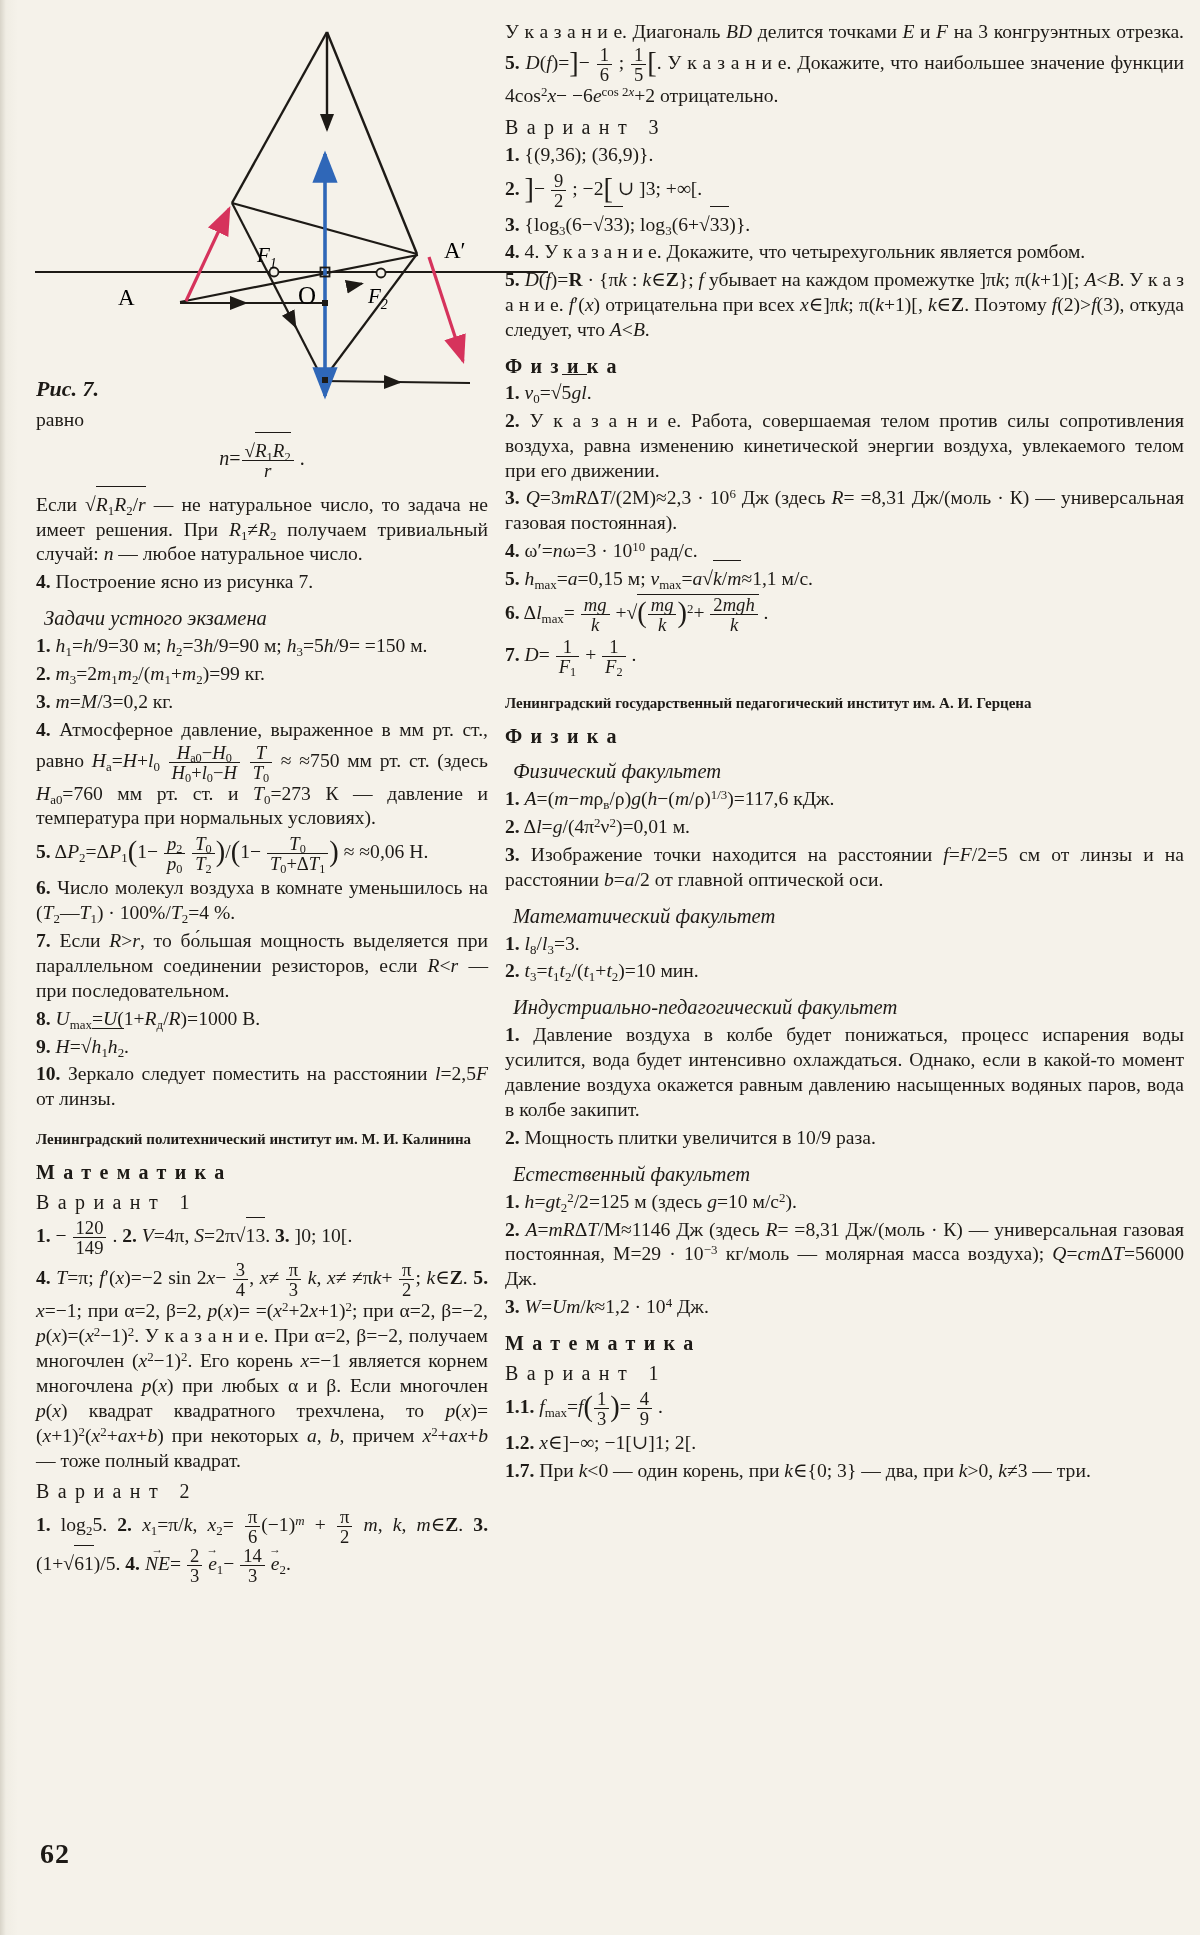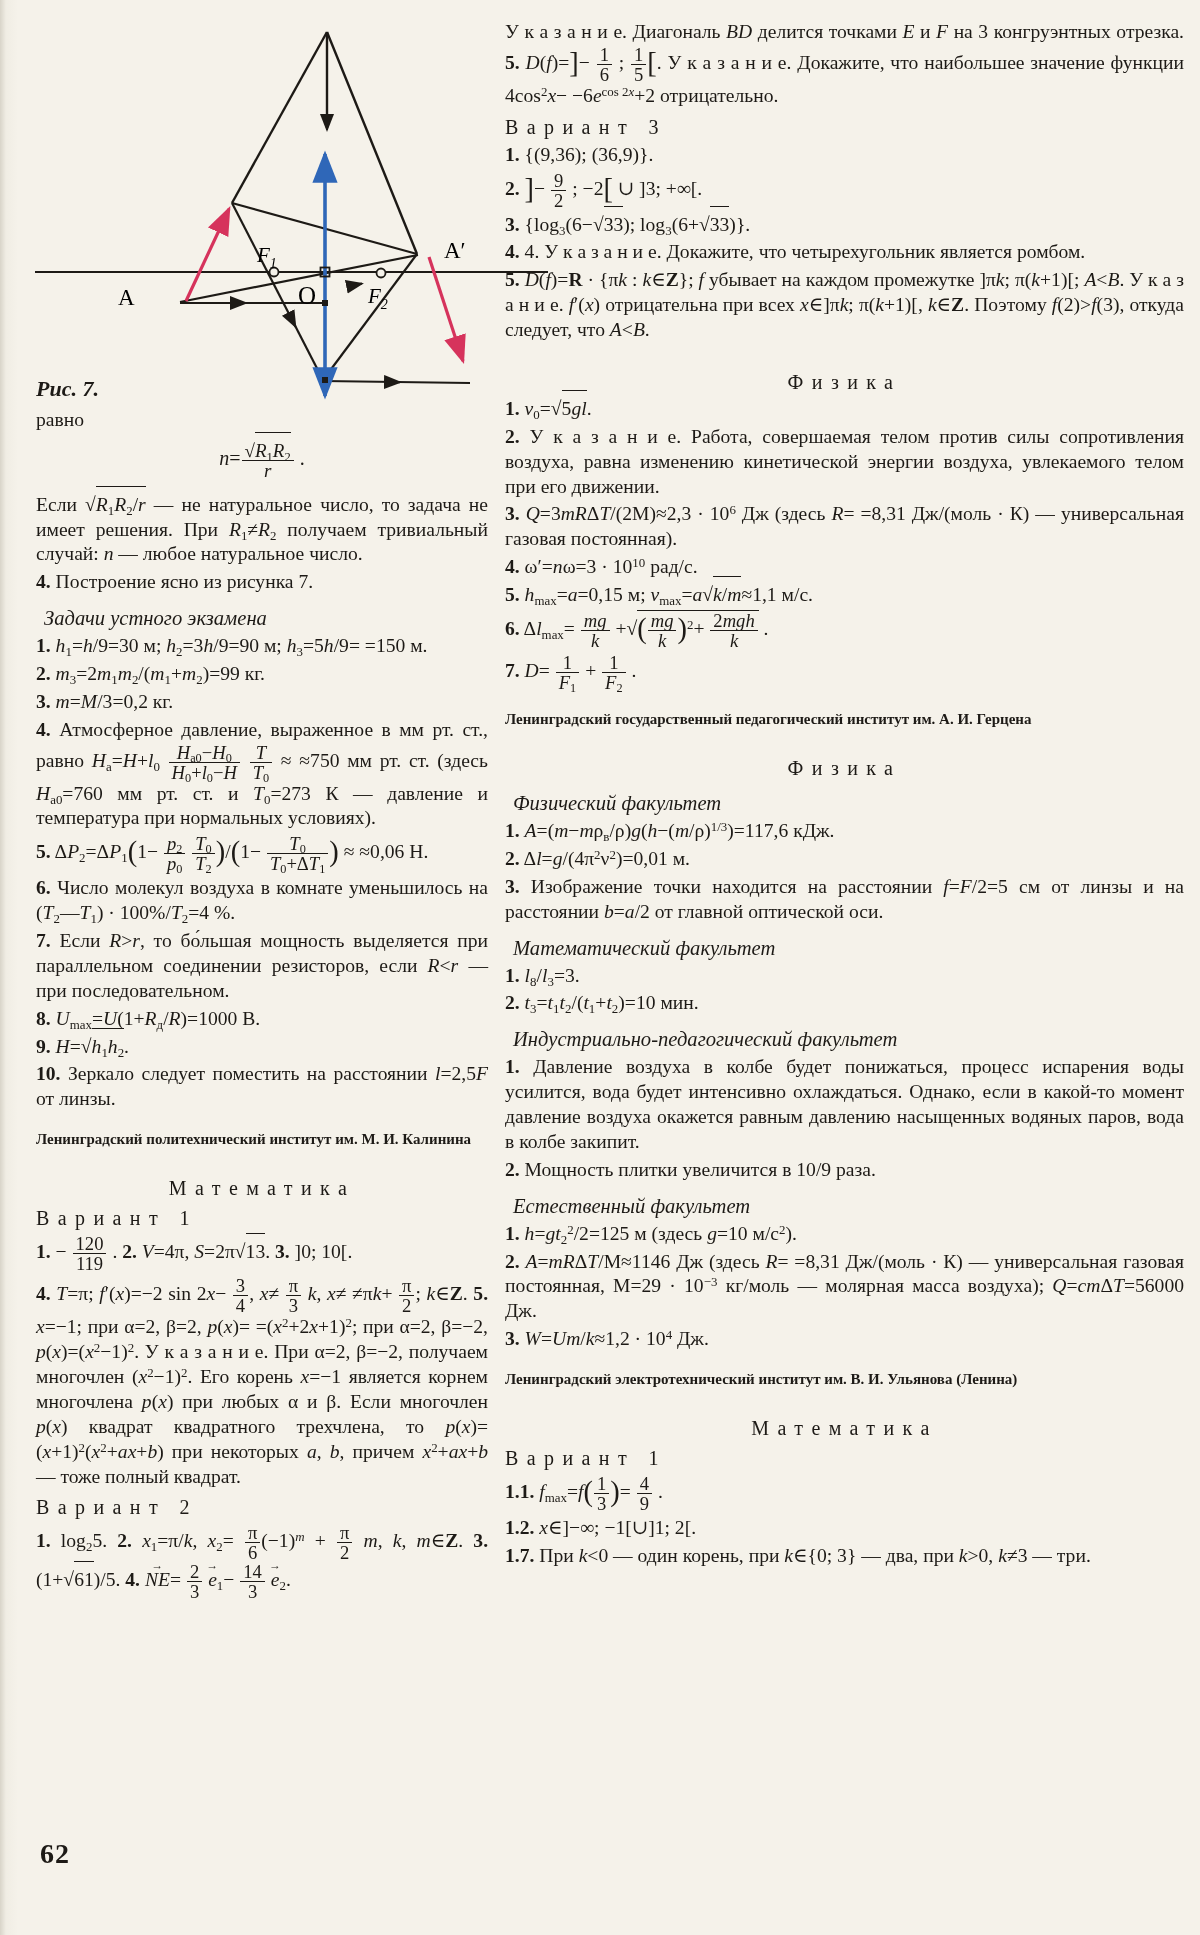--- a/index.html
+++ b/index.html
@@ -11,21 +11,21 @@
     font-family:"Liberation Serif","DejaVu Serif",serif;
   }
   #figure-wrap{position:absolute;left:0;top:0;width:560px;height:412px;}
   #left-col{position:absolute;left:36px;top:376px;width:452px;}
   #right-col{position:absolute;left:505px;top:20px;width:679px;}
   #page-num{position:absolute;left:40px;top:1838px;font-weight:bold;font-size:28px;letter-spacing:1px;}
 
   .para{font-size:19.6px;line-height:1.27;text-align:justify;margin:0 0 3px 0;}
   .display{font-size:20px;text-align:center;margin:8px 0 12px 0;}
   .heading{font-weight:bold;font-size:15px;line-height:1.28;text-align:left;margin:18px 0 5px 0;}
-  .spb{font-weight:normal;letter-spacing:0.42em;font-size:20px;margin:28px 0 3px 0;text-align:center;}
+  .spb{font-weight:bold;letter-spacing:0.42em;font-size:20px;margin:12px 0 3px 0;}
   .sp{letter-spacing:0.42em;font-size:20px;margin:7px 0 4px 0;}
   .ital{font-style:italic;font-size:20.6px;margin:12px 0 4px 8px;}
   .cap{font-style:italic;font-weight:bold;font-size:22px;margin:0 0 6px 0;}
 
   sub{font-size:0.66em;vertical-align:-0.28em;line-height:0;}
   sup{font-size:0.66em;vertical-align:0.5em;line-height:0;}
   .fr{display:inline-flex;flex-direction:column;text-align:center;vertical-align:middle;
       line-height:1.02;font-size:0.95em;padding:0 1px;}
   .fr>span{display:block;padding:0 3px;}
   .fr>span:first-child{border-bottom:1.5px solid #1d1a16;}
@@ -126,21 +126,21 @@
     <div class="para"><b>6.</b> Число молекул воздуха в комнате уменьшилось на (<i>T</i><sub>2</sub>—<i>T</i><sub>1</sub>) · 100%/<i>T</i><sub>2</sub>=4 %.</div>
     <div class="para"><b>7.</b> Если <i>R</i>&gt;<i>r</i>, то бо́льшая мощность выделяется при параллельном соединении резисторов, если <i>R</i>&lt;<i>r</i> — при последовательном.</div>
     <div class="para"><b>8.</b> <i>U</i><sub>max</sub>=<i>U</i>(1+<i>R</i><sub>д</sub>/<i>R</i>)=1000 В.</div>
     <div class="para"><b>9.</b> <i>H</i>=√<span class="ov"><i>h</i><sub>1</sub><i>h</i><sub>2</sub></span>.</div>
     <div class="para"><b>10.</b> Зеркало следует поместить на расстоянии <i>l</i>=2,5<i>F</i> от линзы.</div>
     <div class="heading">Ленинградский политехнический институт им. М. И. Калинина</div>
     <div class="spb">Математика</div>
     <div class="sp">Вариант 1</div>
     <div class="para"><b>1.</b> − <span class="fr">
         <span>120</span>
-        <span>119</span>
+        <span>149</span>
       </span> . <b>2.</b> <i>V</i>=4π, <i>S</i>=2π√<span class="ov">13</span>. <b>3.</b> ]0; 10[.</div>
     <div class="para"><b>4.</b> <i>T</i>=π; <i>f</i>′(<i>x</i>)=−2 sin 2<i>x</i>− <span class="fr">
         <span>3</span>
         <span>4</span>
       </span>, <i>x</i>≠ <span class="fr">
         <span>π</span>
         <span>3</span>
       </span> <i>k</i>, <i>x</i>≠ ≠π<i>k</i>+ <span class="fr">
         <span>π</span>
         <span>2</span>
@@ -209,21 +209,20 @@
     <div class="ital">Математический факультет</div>
     <div class="para"><b>1.</b> <i>l</i><sub>8</sub>/<i>l</i><sub>3</sub>=3.</div>
     <div class="para"><b>2.</b> <i>t</i><sub>3</sub>=<i>t</i><sub>1</sub><i>t</i><sub>2</sub>/(<i>t</i><sub>1</sub>+<i>t</i><sub>2</sub>)=10 мин.</div>
     <div class="ital">Индустриально-педагогический факультет</div>
     <div class="para"><b>1.</b> Давление воздуха в колбе будет понижаться, процесс испарения воды усилится, вода будет интенсивно охлаждаться. Однако, если в какой-то момент давление воздуха окажется равным давлению насыщенных водяных паров, вода в колбе закипит.</div>
     <div class="para"><b>2.</b> Мощность плитки увеличится в 10/9 раза.</div>
     <div class="ital">Естественный факультет</div>
     <div class="para"><b>1.</b> <i>h</i>=<i>gt</i><sub>2</sub><sup>2</sup>/2=125 м (здесь <i>g</i>=10 м/с<sup>2</sup>).</div>
     <div class="para"><b>2.</b> <i>A</i>=<i>mR</i>Δ<i>T</i>/М≈1146 Дж (здесь <i>R</i>= =8,31 Дж/(моль · К) — универсальная газовая постоянная, М=29 · 10<sup>−3</sup> кг/моль — молярная масса воздуха); <i>Q</i>=<i>cm</i>Δ<i>T</i>=56000 Дж.</div>
     <div class="para"><b>3.</b> <i>W</i>=<i>Um</i>/<i>k</i>≈1,2 · 10<sup>4</sup> Дж.</div>
-    <div class="heading">Ленинградский электротехнический институт им. В. И. Ульянова (Ленина)</div>
     <div class="spb">Математика</div>
     <div class="sp">Вариант 1</div>
     <div class="para"><b>1.1.</b> <i>f</i><sub>max</sub>=<i>f</i><span class="big">(</span><span class="fr">
         <span>1</span>
         <span>3</span>
       </span><span class="big">)</span>= <span class="fr">
         <span>4</span>
         <span>9</span>
       </span> .</div>
     <div class="para"><b>1.2.</b> <i>x</i>∈]−∞; −1[∪]1; 2[.</div>

